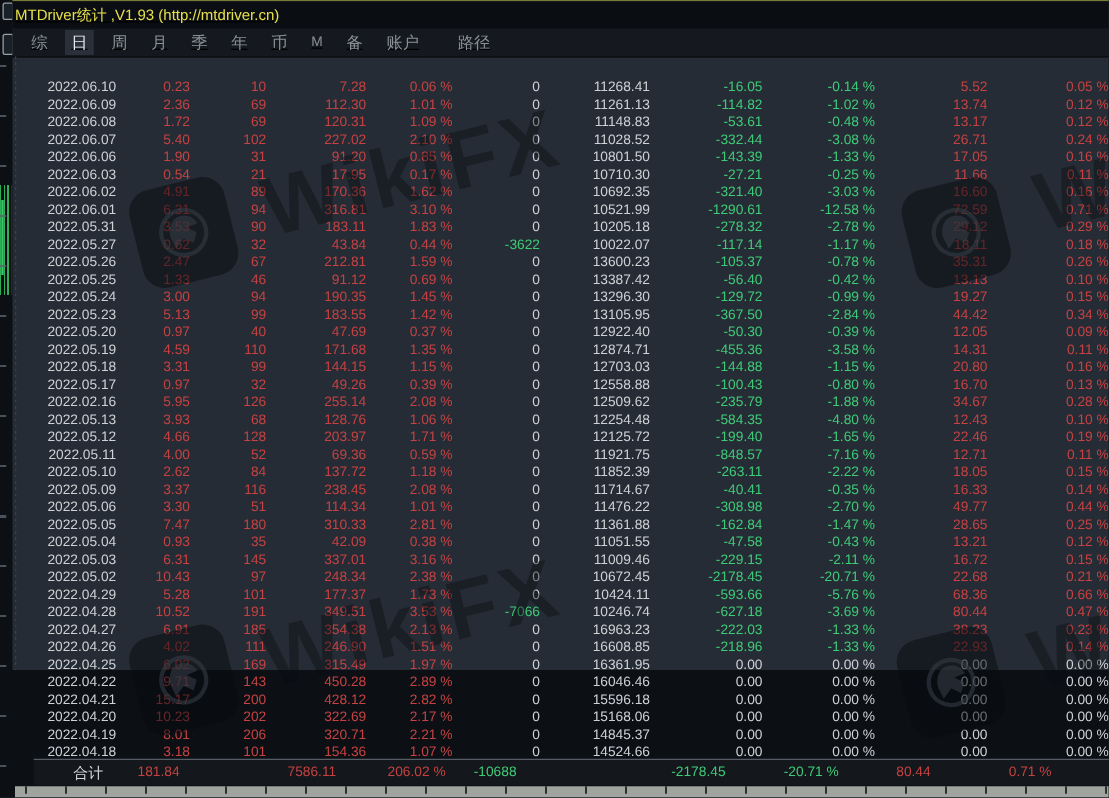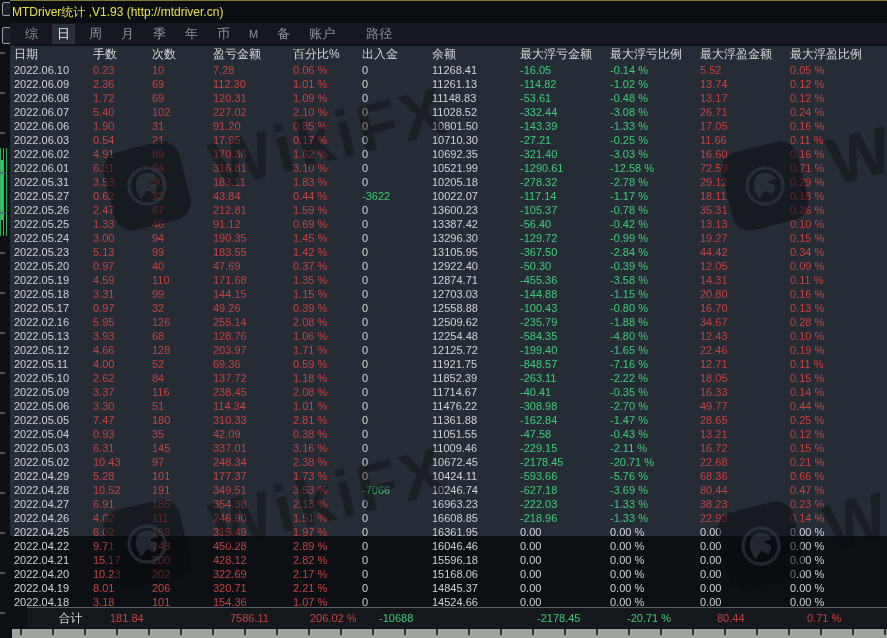--- a/index.html
+++ b/index.html
@@ -14,38 +14,38 @@
   .strip-icon{position:absolute;left:2px;width:7px;border:1px solid #9aa0a8;border-radius:2px;background:#1a2028;}
   .strip-icon.i1{top:2px;height:12px;}
   .strip-icon.i2{top:27px;height:15px;}
   .strip-candles{position:absolute;left:0;top:148px;width:9px;height:88px;
     background:repeating-linear-gradient(to right,#2fae57 0 1px,transparent 1px 3px);}
   .strip-candles::after{content:"";position:absolute;left:1px;top:12px;width:2px;height:60px;background:#3cc468;}
   .strip-ticks{position:absolute;left:0;top:52px;width:5px;height:570px;
     background:repeating-linear-gradient(to bottom,#5b626c 0 2px,transparent 2px 40px);opacity:.8;}
   
   .window{position:absolute;left:10px;top:0;width:877px;height:536px;background:var(--bg,#262c35);
-    border-top:1px solid #7b7b33;box-sizing:border-box;z-index:2;}
+    border-top:1px solid #7b7b33;box-sizing:border-box;z-index:2;text-decoration:underline;}
   .window::before{content:"";position:absolute;left:2px;top:44px;bottom:0;width:1px;
     background:repeating-linear-gradient(to bottom,#3a414b 0 2px,transparent 2px 5px);}
   .titlebar{height:22px;background:var(--titlebar_bg,#0a0d12);color:var(--title_yellow,#e6e04c);
     font-size:12px;line-height:22px;padding-left:2px;white-space:nowrap;}
   .menubar{height:22px;background:var(--menu_bg,#15191f);display:flex;align-items:center;
     padding-left:10px;font-size:13px;color:var(--menu_fg,#8a9099);border-bottom:1px solid #0a0d11;}
   .menu-item{margin-right:9px;padding:1px 5px;cursor:default;}
   .menu-item.active{background:#2a303a;color:#e8ebee;}
   .menu-item.small{font-size:11px;}
   .menu-item.gap{margin-left:12px;}
   
   .grid{display:grid;grid-template-columns:79px 59px 61px 80px 69px 70px 88px 90px 90px 90px minmax(0,1fr);
     padding-left:4px;box-sizing:border-box;}
   .thead{position:absolute;top:44px;left:0;right:0;height:18px;font-size:12px;color:#d4d8db;}
   .thead .cell{line-height:18px;}
   .tbody{position:absolute;top:62px;left:0;right:0;height:546px;font-size:11px;}
-  .trow{height:14px;}
+  .trow{height:14px;text-align:right;}
   .cell{line-height:14px;white-space:nowrap;overflow:hidden;}
   .thead .cell{line-height:18px;}
   .neutral{color:var(--neutral,#ced2d6);}
   .red{color:var(--red,#c64242);}
   .green{color:var(--green,#3ecb78);}
   .tfoot{position:absolute;top:606px;left:17px;right:0;height:21px;background:var(--footer_bg,#14171b);
     border-top:1px solid #565d66;font-size:11px;}
   .tfoot .cell{line-height:20px;}
   .tfoot .foot-label{text-align:center;color:#d6d9dd;font-size:12px;}
   
@@ -80,33 +80,20 @@
       <span class="menu-item">月</span>
       <span class="menu-item">季</span>
       <span class="menu-item">年</span>
       <span class="menu-item">币</span>
       <span class="menu-item small">M</span>
       <span class="menu-item">备</span>
       <span class="menu-item">账户</span>
       <span class="menu-item gap">路径</span>
     </div>
 
-  <div class="thead grid">
-      <div class="cell">日期</div>
-      <div class="cell">手数</div>
-      <div class="cell">次数</div>
-      <div class="cell">盈亏金额</div>
-      <div class="cell">百分比%</div>
-      <div class="cell">出入金</div>
-      <div class="cell">余额</div>
-      <div class="cell">最大浮亏金额</div>
-      <div class="cell">最大浮亏比例</div>
-      <div class="cell">最大浮盈金额</div>
-      <div class="cell">最大浮盈比例</div>
-    </div>
   <div class="tbody">
       <div class="trow grid">
         <div class="cell neutral">2022.06.10</div>
         <div class="cell red">0.23</div>
         <div class="cell red">10</div>
         <div class="cell red">7.28</div>
         <div class="cell red">0.06 %</div>
         <div class="cell neutral">0</div>
         <div class="cell neutral">11268.41</div>
         <div class="cell green">-16.05</div>

